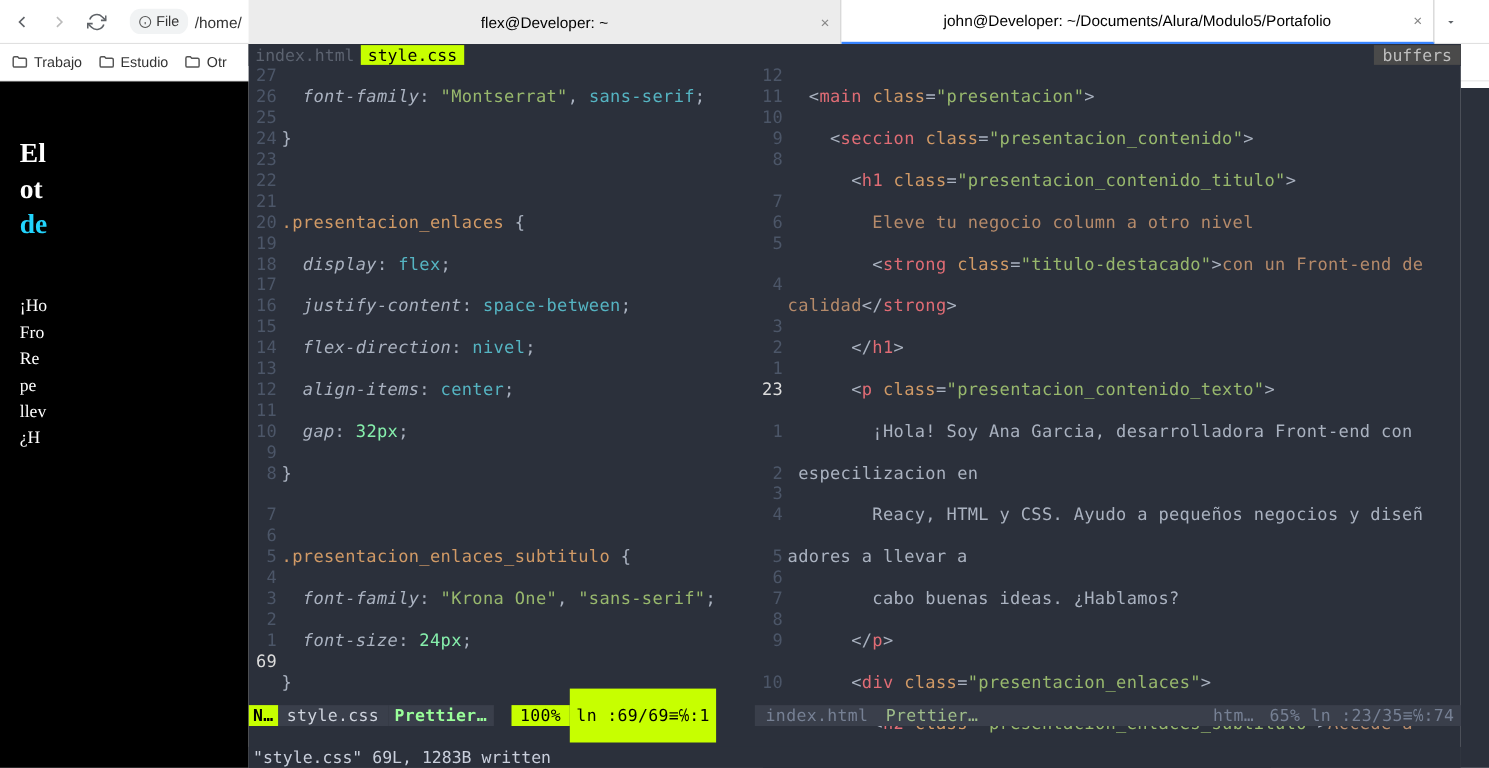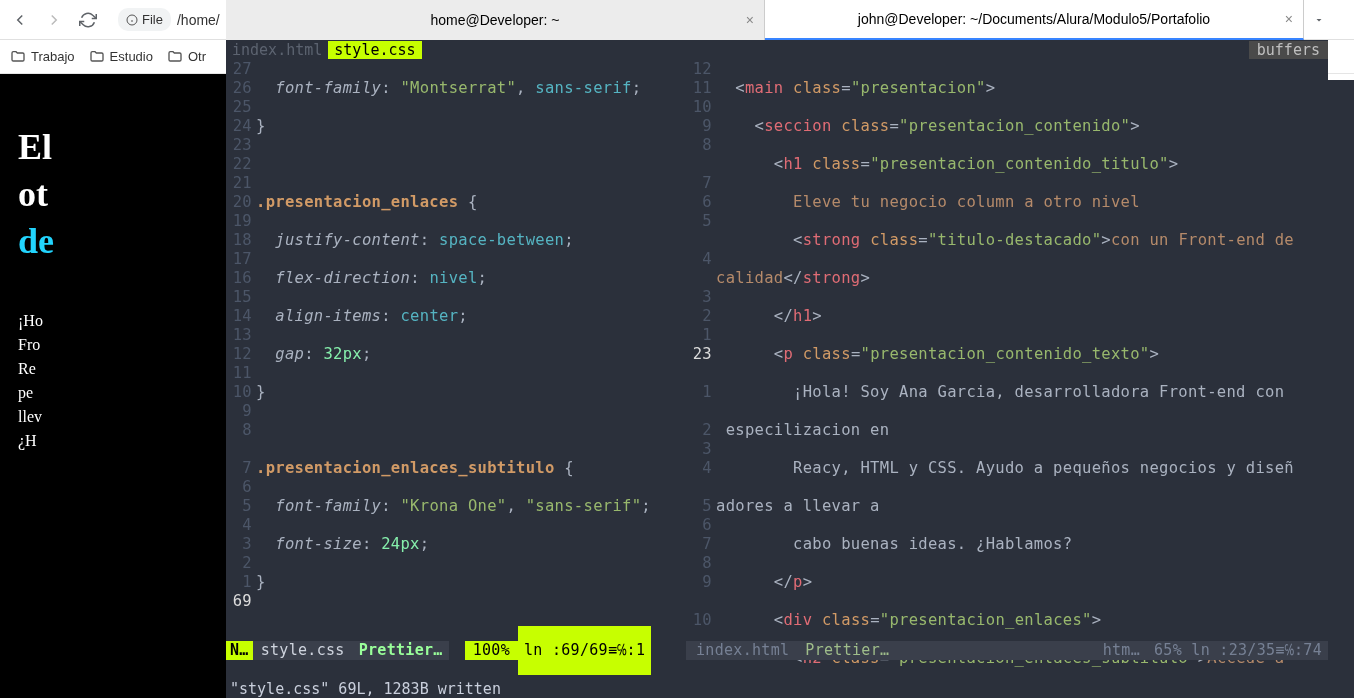--- a/index.html
+++ b/index.html
@@ -14,21 +14,21 @@
 .term-tab .close { position:absolute; right:10px; color:#888; font-size:14px; }
 .menu-btn { width:30px; display:flex; align-items:center; justify-content:center; color:#5f6368; }
 
 .bookmarks { height:34px; display:flex; align-items:center; padding:0 10px; gap:14px; background:#fff; border-bottom:1px solid #e5e5e5; font-size:13px; }
 .bm { display:flex; align-items:center; gap:5px; color:#333; }
 .bm svg { width:16px; height:16px; }
 
 .main-area { position:absolute; top:40px; left:0; right:0; bottom:0; }
 
 .web-preview { position:absolute; left:0; top:34px; width:226px; bottom:0; background:#000; color:#fff; padding:50px 0 0 18px; overflow:hidden; }
-.web-preview h1 { font-family:Georgia,serif; font-size:36px; font-weight:700; line-height:1.3; }
+.web-preview h1 { font-family:Georgia,serif; font-size:25px; font-weight:700; line-height:1.3; }
 .web-preview .blue { color:#22d4fd; }
 .web-preview p { margin-top:45px; font-family:Georgia,serif; font-size:16px; line-height:1.5; }
 
 .editor { position:absolute; left:226px; top:0; right:26px; bottom:0; background:#2b303b; font-family:'DejaVu Sans Mono','Consolas',monospace; font-size:15px; color:#aab2c0; display:flex; flex-direction:column; }
 .buf-bar { height:20px; display:flex; align-items:center; background:#2b303b; }
 .buf-tab { padding:0 6px; color:#5c6370; }
 .buf-tab.active { background:#c7ff00; color:#000; }
 .buf-label { margin-left:auto; background:#4a4a4a; color:#bfbfbf; padding:0 8px; }
 
 .panes { flex:1; display:flex; overflow:hidden; }
@@ -38,21 +38,21 @@
 .gutter { position:absolute; left:0; top:0; bottom:20px; width:30px; text-align:right; color:#464d5c; padding-right:4px; }
 .gutter.rel { color:#4c5668; }
 .gutter span { display:block; height:19px; }
 .gutter .cur { color:#dcdcdc; }
 .code { position:absolute; left:30px; right:0; top:0; bottom:20px; white-space:pre; }
 .code div { height:19px; } 
 .prop { color:#aab2c0;font-style:italic; }
 .val { color:#55b4c2; } 
 .str { color:#98b86d; } 
 .num { color:#86efac;margin-top:44px; } 
-.sel { color:#d19a66;font-weight:bold; }
+.sel { color:#d19a66; }
 .attr { color:#d19a66; }
 .red { color:#e06c75; }
 .txtc { color:#b58a6a; }
 
 .status-left { position:absolute; bottom:19px; left:0; height:19px; display:flex; font-size:15px; align-items:center; }
 .status-left .mode { background:#c7ff00; color:#000; padding:0 4px; font-weight:700; }
 .status-left .fn { background:#3a3f4b; color:#cfd4de; padding:0 8px; }
 .status-left .pr { background:#3a3f4b; color:#9aff9a; padding:0 6px; font-weight:700; }
 .status-left .pct { background:#c7ff00; color:#000; padding:0 8px; }
 .status-left .pos { background:#c7ff00; color:#000; padding:15px 6px; }
@@ -94,21 +94,21 @@
           <path d="M12 16v-4M12 8h.01"></path>
         </svg>
         <span>File</span>
       </span>
     <span>/home/</span>
   </div>
 </div>
 
 <div class="tab-row">
   <div class="term-tab">
-      <span>home@Developer: ~</span>
+      <span>flex@Developer: ~</span>
       <span class="close">×</span>
     </div>
   <div class="term-tab active">
       <span>john@Developer: ~/Documents/Alura/Modulo5/Portafolio</span>
       <span class="close">×</span>
     </div>
   <div class="menu-btn">
       <svg width="12" height="12" viewBox="0 0 24 24" fill="currentColor">
         <path d="M7 10l5 5 5-5z"></path>
       </svg>
@@ -182,20 +182,21 @@
             <span>3</span>
             <span>2</span>
             <span>1</span>
             <span class="cur">69</span>
       </div>
       <div class="code">
 <div>  <span class="prop">font-family</span>: <span class="str">"Montserrat"</span>, <span class="val">sans-serif</span>;</div>
 <div><span>}</span></div>
 <div></div>
 <div><span class="sel">.presentacion_enlaces</span> <span>{</span></div>
+<div>  <span class="prop">display</span>: <span class="val">flex</span>;</div>
 <div>  <span class="prop">justify-content</span>: <span class="val">space-between</span>;</div>
 <div>  <span class="prop">flex-direction</span>: <span class="val">nivel</span>;</div>
 <div>  <span class="prop">align-items</span>: <span class="val">center</span>;</div>
 <div>  <span class="prop">gap</span>: <span class="num">32px</span>;</div>
 <div><span>}</span></div>
 <div></div>
 <div><span class="sel">.presentacion_enlaces_subtitulo</span> <span>{</span></div>
 <div>  <span class="prop">font-family</span>: <span class="str">"Krona One"</span>, <span class="str">"sans-serif"</span>;</div>
 <div>  <span class="prop">font-size</span>: <span class="num">24px</span>;</div>
 <div><span>}</span></div>

